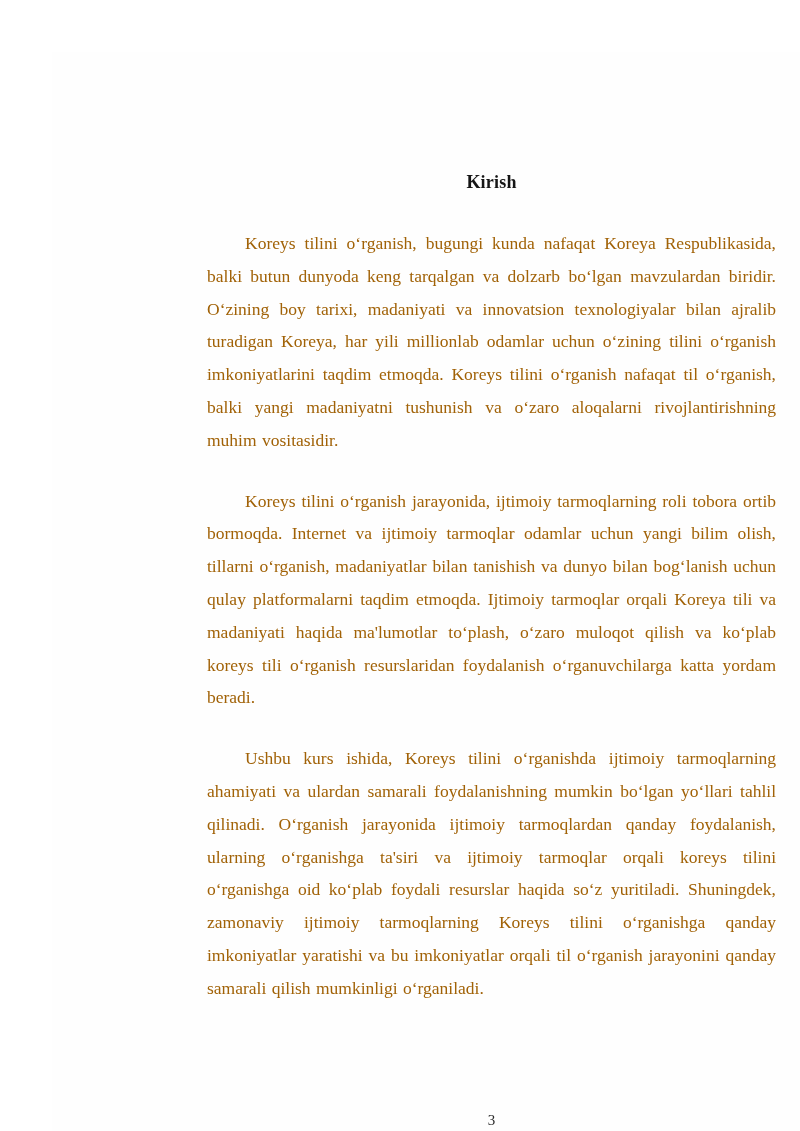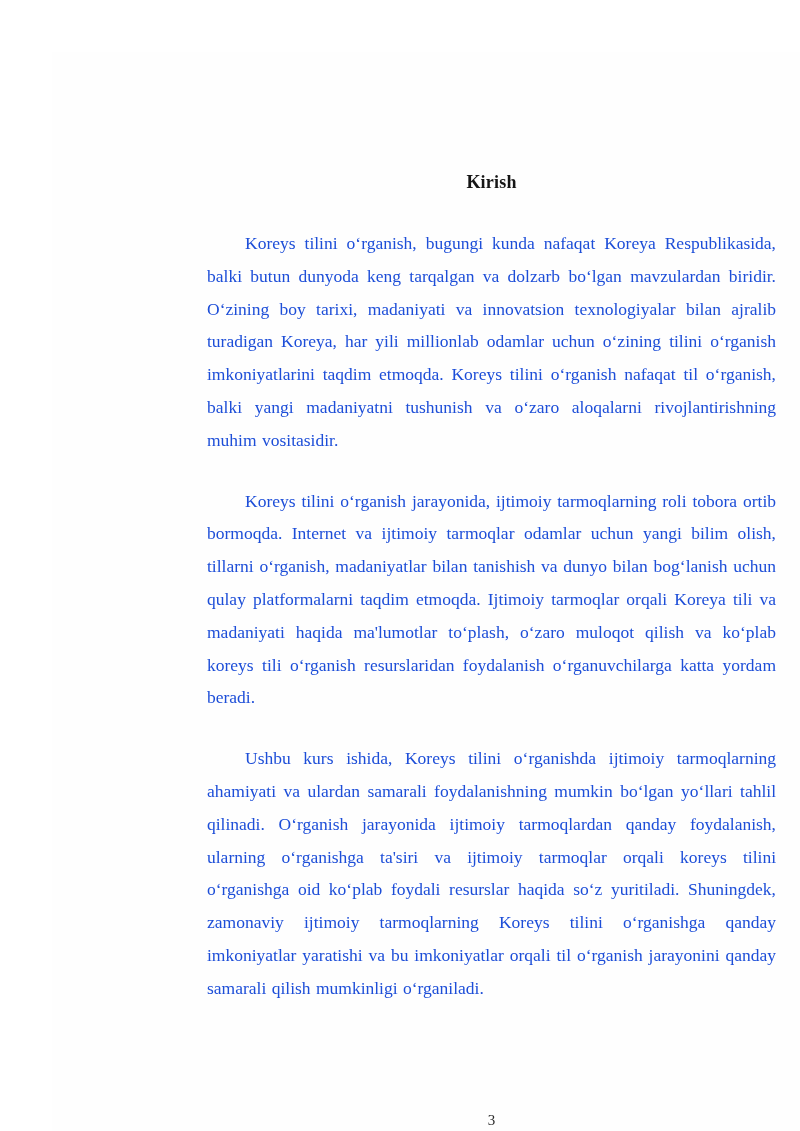--- a/index.html
+++ b/index.html
@@ -28,21 +28,21 @@
     text-align: center;
     line-height: 33px;
     letter-spacing: 0.2px;
     color: #151515;
   }
   .para {
     font-size: 17.5px;
     line-height: 32.8px;
     text-align: justify;
     text-indent: 38px;
-    color: #1d4ed8;
+    color: #a16207;
     word-spacing: 1px;
   }
   .page-number {
     position: absolute;
     top: 1040px;
     left: 115px;
     width: 625px; 
     text-align: center;
     font-size: 15px;
     color: #2a2a2a;

